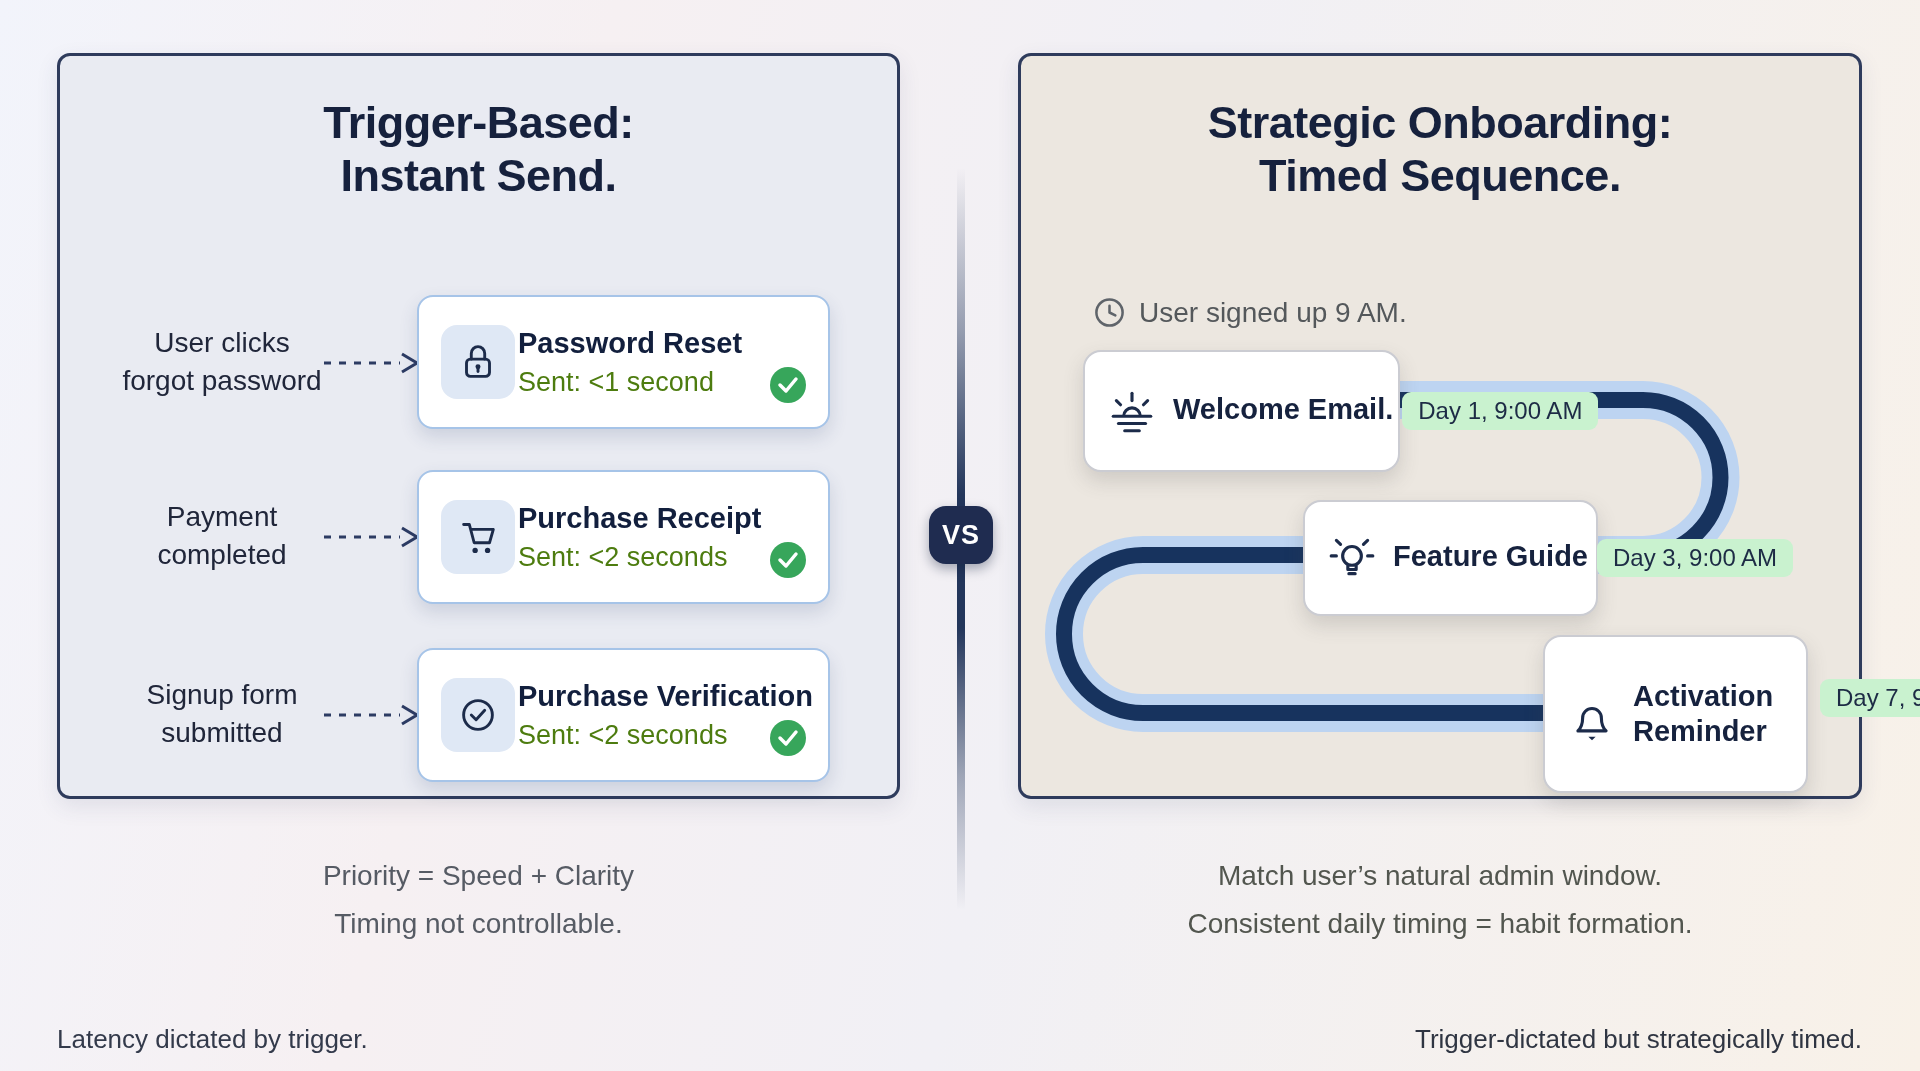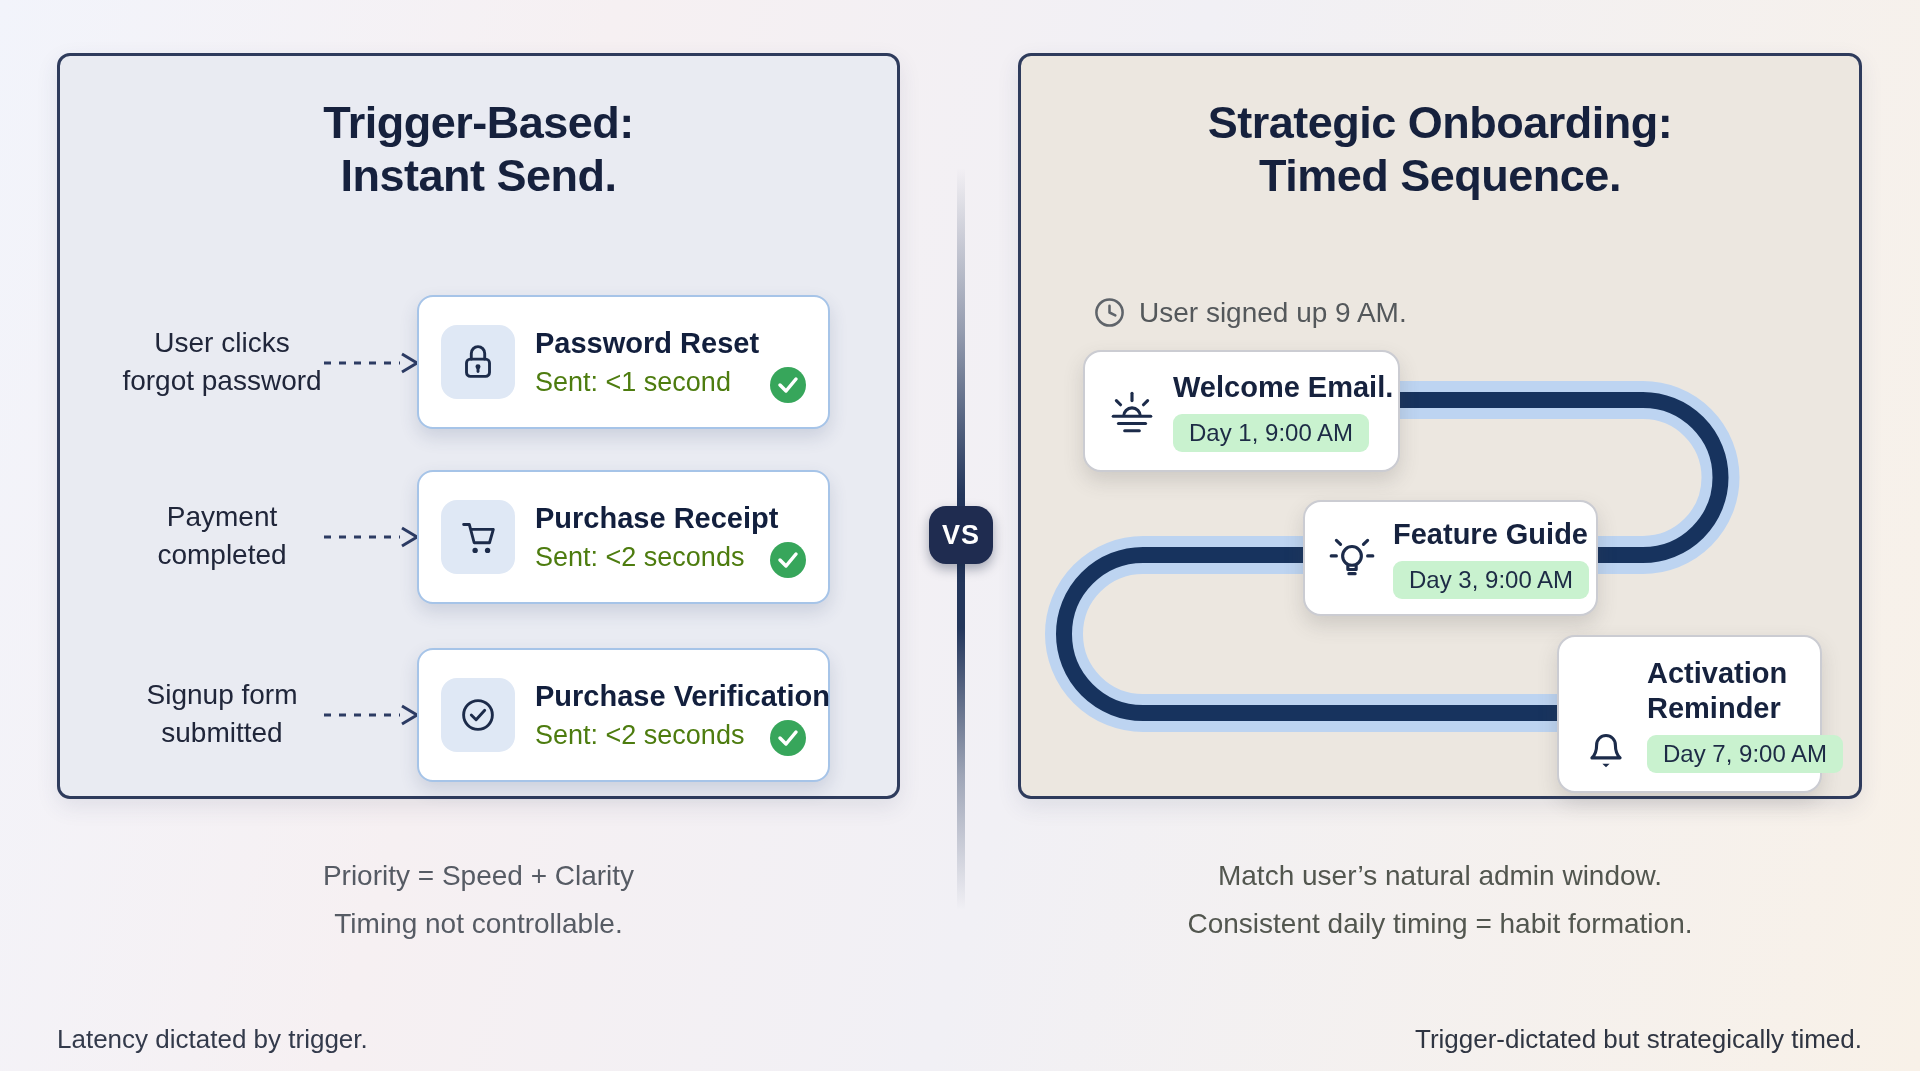--- a/index.html
+++ b/index.html
@@ -28,42 +28,42 @@
     border-radius:17px;display:flex;align-items:center;justify-content:center;color:#fff;
     font-size:27px;font-weight:bold;letter-spacing:1px;box-shadow:0 5px 12px rgba(15,25,55,.35);}
   
   .trigger-label{position:absolute;left:12px;width:300px;text-align:center;
                  font-size:28px;line-height:38px;color:#20263a;}
   .tl1{top:268px;}.tl2{top:442px;}.tl3{top:620px;}
   .arrow{position:absolute;left:262px;width:100px;height:26px;}
   .ar1{top:294px;}.ar2{top:468px;}.ar3{top:646px;}
   .tcard{position:absolute;left:357px;width:413px;height:134px;background:#fff;
     border:2.5px solid #a6c4e8;border-radius:16px;box-sizing:border-box;
-    box-shadow:0 8px 18px rgba(50,70,110,.16);display:flex;align-items:center;gap:20px;padding:5px 22px;}
+    box-shadow:0 8px 18px rgba(50,70,110,.16);display:flex;align-items:center;gap:3px;padding:5px 22px;}
   .tc1{top:239px;}.tc2{top:414px;}.tc3{top:592px;}
   .tile{width:74px;height:74px;border-radius:16px;background:#dfe8f5;flex:none;
         display:flex;align-items:center;justify-content:center;}
   .tcol{display:flex;flex-direction:column;gap:7px;}
   .ttitle{font-size:29px;font-weight:bold;color:#121f3d;white-space:nowrap;}
   .tsub{font-size:27px;color:#4d7c0f;white-space:nowrap;}
   .check{position:absolute;right:22px;bottom:24px;width:36px;height:36px;border-radius:50%;
          background:#37a65b;display:flex;align-items:center;justify-content:center;}
   
   .context-row{position:absolute;left:72px;top:240px;display:flex;align-items:center;gap:13px;
                font-size:28px;color:#54585b;}
   .journey-svg{position:absolute;left:0;top:0;}
   .scard{position:absolute;background:#fff;border:2px solid #cbccd2;border-radius:18px;
     box-sizing:border-box;box-shadow:0 9px 20px rgba(70,70,70,.18);
     display:flex;align-items:center;gap:16px;padding:18px 22px;}
-  .scol{display:flex;flex-direction:column;align-items:flex-start;gap:9px;}
+  .scol{display:flex;flex-direction:row;align-items:flex-start;gap:9px;}
   .stitle{font-size:29px;font-weight:bold;color:#16223e;line-height:1.2;white-space:nowrap;}
   .pill{background:#c9f2cf;color:#1d2b45;font-size:24px;padding:5px 16px;border-radius:9px;white-space:nowrap;}
   .s1{left:62px;top:294px;width:317px;height:122px;}
   .s2{left:282px;top:444px;width:295px;height:116px;}
-  .s3{left:536px;top:579px;width:265px;height:158px;align-items:flex-end;}
+  .s3{left:522px;top:579px;width:265px;height:158px;align-items:center;}
   .s3 .sicon{margin-top:14px;}
   .s3 .stitle{white-space:normal;width:178px;}
   .sicon{flex:none;display:flex;align-items:center;justify-content:center;}
 </style>
 </head>
 <body>
 
 <div class="canvas">
 
   <div class="panel left">

